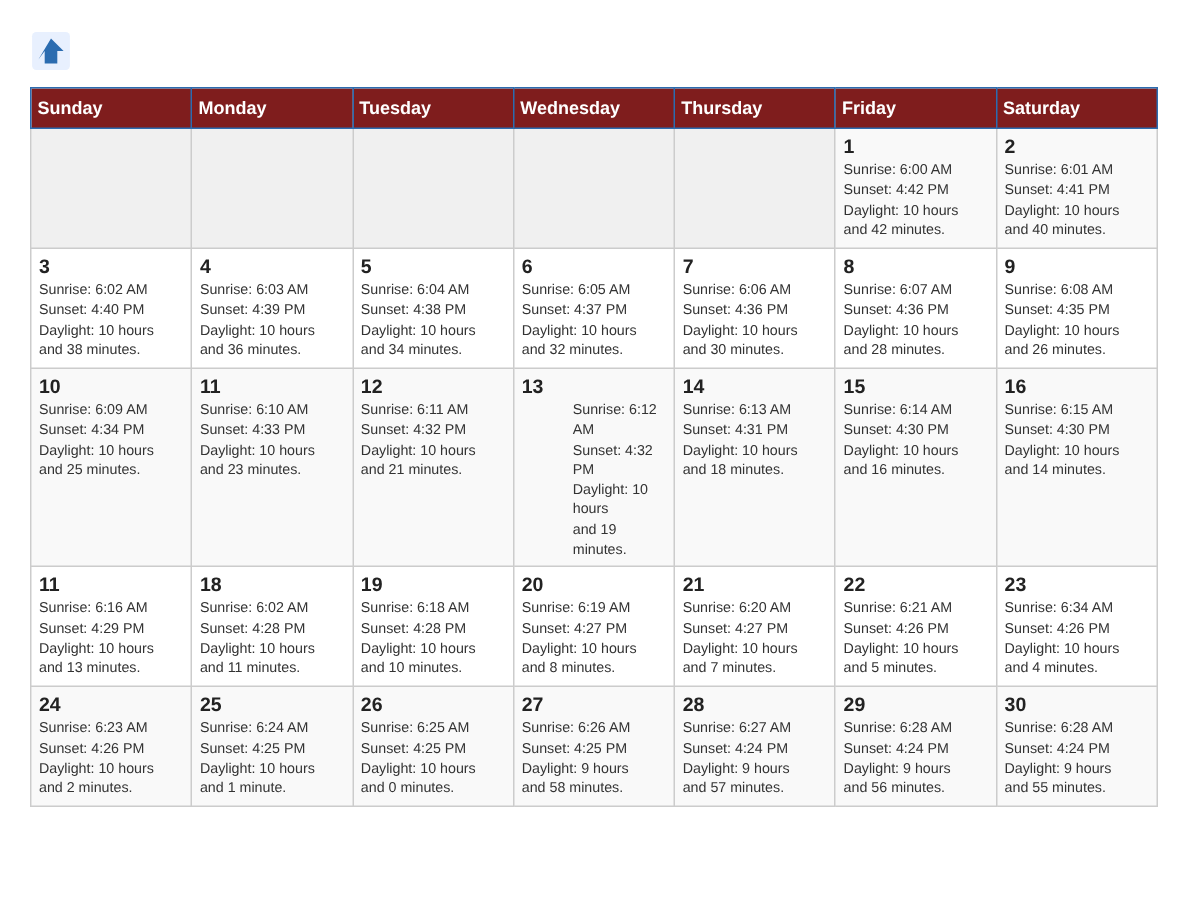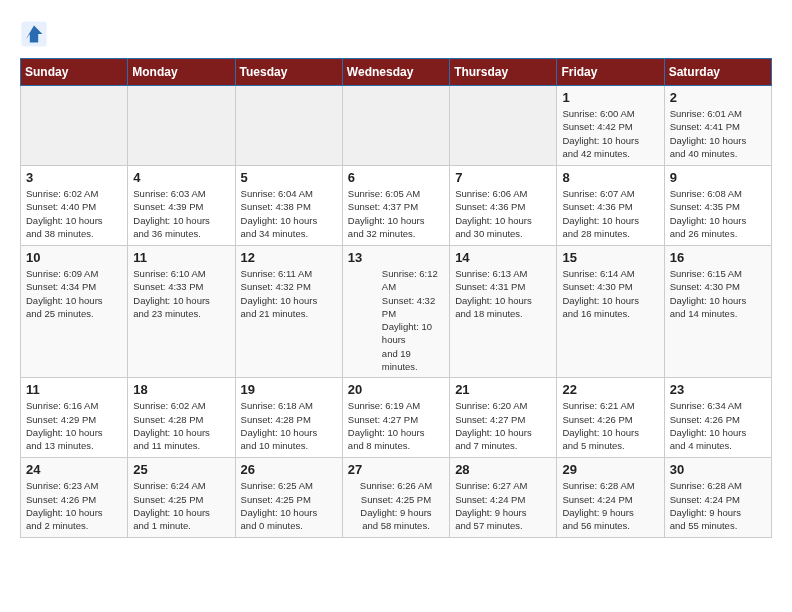--- a/index.html
+++ b/index.html
@@ -318,21 +318,21 @@
         </td>
         <td>
           <span class="day-num">26</span>
           <div class="day-info" style="white-space: pre-line;">Sunrise: 6:25 AM
 Sunset: 4:25 PM
 Daylight: 10 hours
 and 0 minutes.</div>
         </td>
         <td>
           <span class="day-num">27</span>
-          <div class="day-info" style="white-space: pre-line; text-align: center;">Sunrise: 6:26 AM
+          <div class="day-info" style="white-space: pre-line;">Sunrise: 6:26 AM
 Sunset: 4:25 PM
 Daylight: 9 hours
 and 58 minutes.</div>
         </td>
         <td>
           <span class="day-num">28</span>
           <div class="day-info" style="white-space: pre-line;">Sunrise: 6:27 AM
 Sunset: 4:24 PM
 Daylight: 9 hours
 and 57 minutes.</div>

